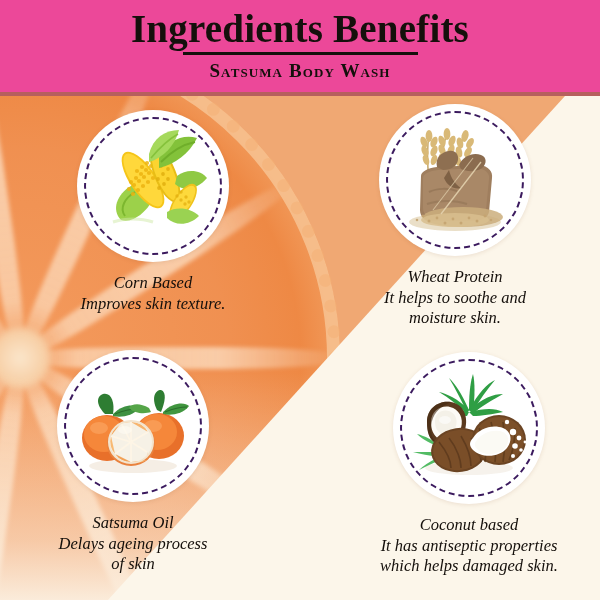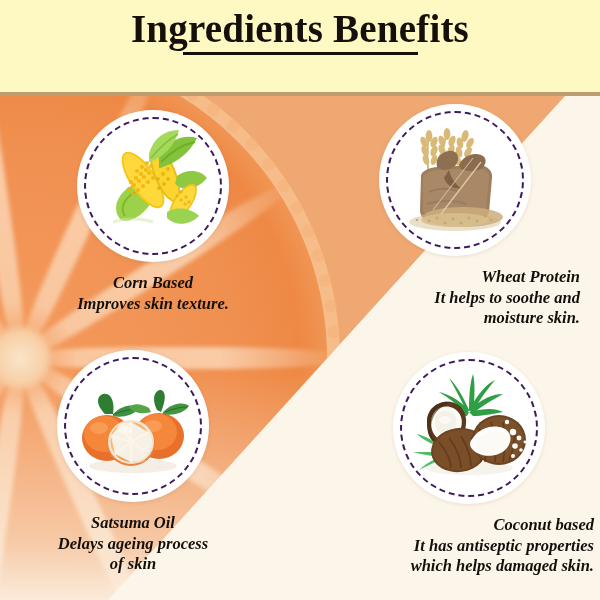--- a/index.html
+++ b/index.html
@@ -12,21 +12,21 @@
   #poster {
     position:absolute; inset:0;
     width:600px; height:600px;
     overflow:hidden;
   }
 
   
   .header {
     position:absolute; left:0; top:0;
     width:600px; height:96px;
-    background:#fef9c3;
+    background:#ec4899;
     z-index:40;
     padding-left:36px;
   }
   .header-rule {
     position:absolute; left:0; bottom:0;
     width:100%; height:4px;
     background:#9A6B3F;
     opacity:.65;
     z-index:41;
   }
@@ -156,27 +156,27 @@
   .art {
     position:absolute; left:14px; top:14px;
     width:124px; height:124px;
   }
   .art svg { width:100%; height:100%; display:block; }
 
   .caption {
     margin-top:11px;
     font-family:"Liberation Serif", serif;
     font-style:italic;
-    font-weight:bold;
+    font-weight:normal;
     font-size:16.5px;
     line-height:20.5px;
     color:#140F0B;
     white-space:pre-line;
   }
-  .card.c2 .caption, .card.c4 .caption { text-align:right; }
+  .card.c2 .caption, .card.c4 .caption { text-align:center; }
 </style>
 </head>
 <body>
 
 <div id="poster">
 
   <div class="bg">
     <div class="bg-peach"></div>
 
     <div class="slice-wrap">
@@ -199,20 +199,21 @@
       <div class="rind-dots"></div>
     </div>
 
     <div class="cream-wedge"></div>
     <div class="cream-soft"></div>
   </div>
 
   <div class="header">
     <div class="title">Ingredients Benefits</div>
     <div class="title-underline"></div>
+    <div class="subtitle">Satsuma Body Wash</div>
     <div class="header-rule"></div>
   </div>
 
   <div class="cards">
 
     <div class="card c1">
       <div class="circle">
         <div class="art">
           <svg viewBox="0 0 124 124">
             <g>

